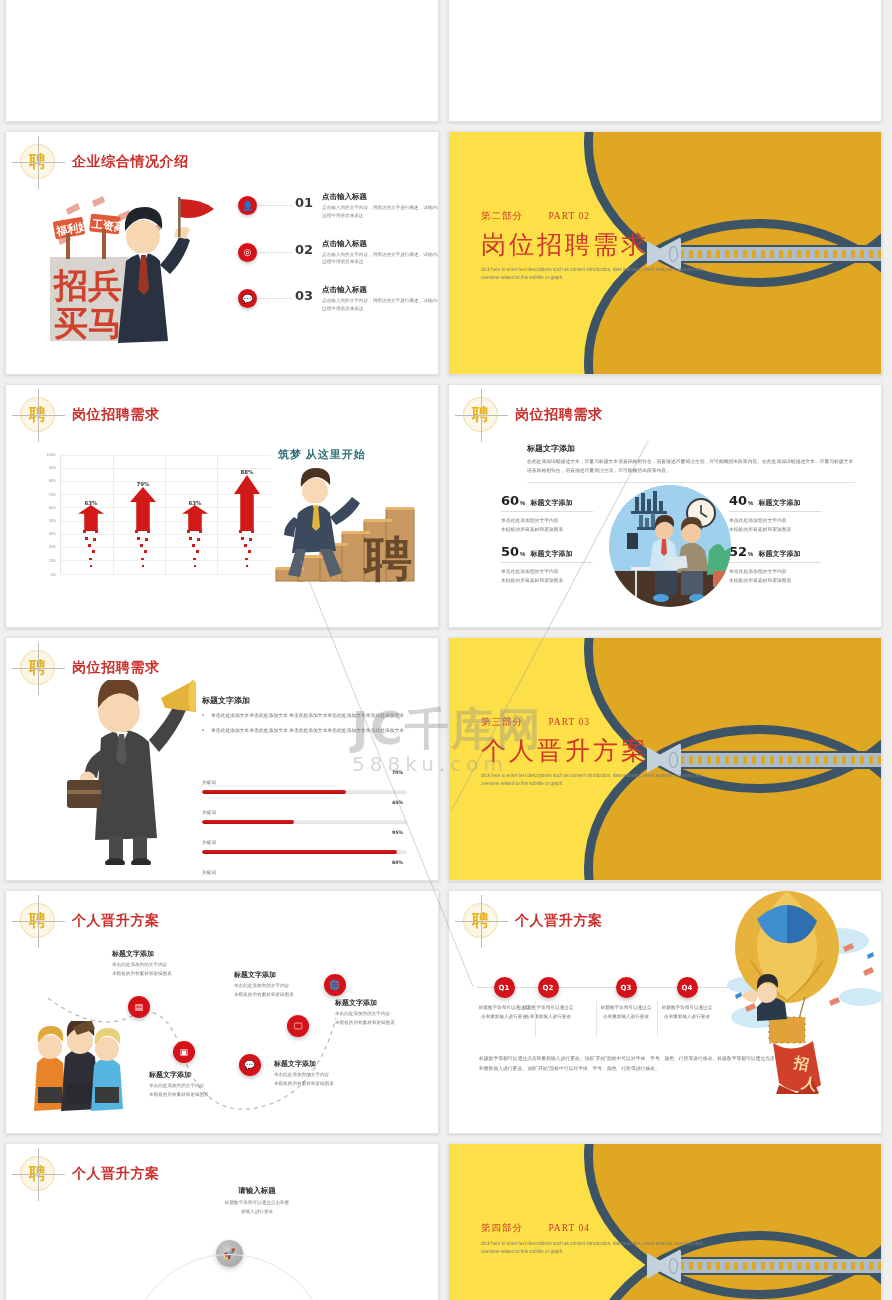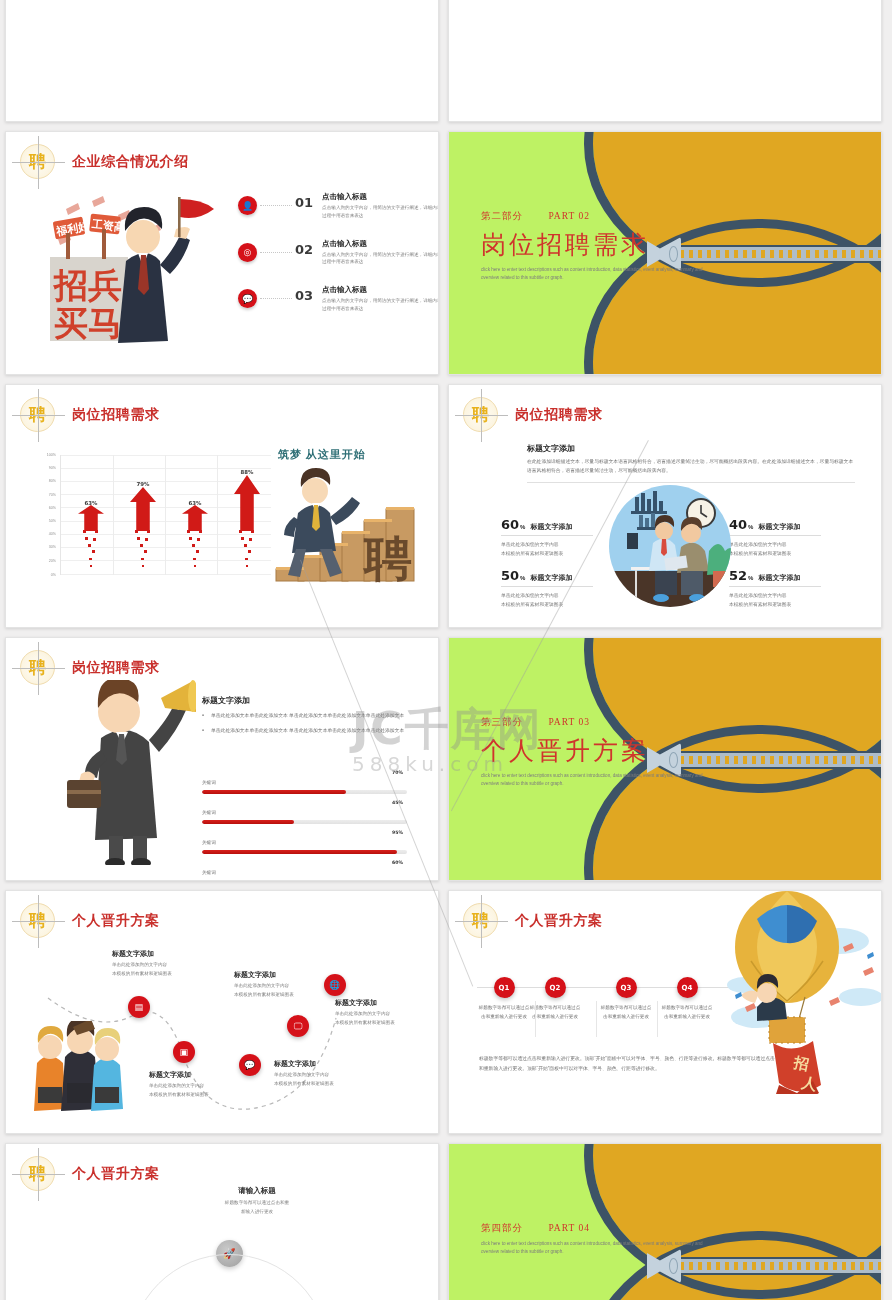--- a/index.html
+++ b/index.html
@@ -41,21 +41,21 @@
   }
   .badge::before { left:-9px; top:17px; width:53px; height:1px; }
   .badge::after  { left:17px; top:-9px; width:1px; height:53px; }
   .hdr-title {
     margin-left:17px; color:#c9302c; font-size:14px; font-weight:bold;
     font-family:"Liberation Serif", serif; letter-spacing:.6px;
   }
   .mini { font-size:4.6px; line-height:1.65; color:#7d7d7d; }
 
   
-  .zip { background:#bef264; }
+  .zip { background:#fde047; }
   .zip .yellow-tl, .zip .yellow-bl {
     position:absolute; background:#e0a722; border-radius:50%;
   }
   .zip .yellow-tl { width:330px; height:268px; right:-42px; top:-122px; }
   .zip .yellow-bl { width:330px; height:268px; right:-42px; bottom:-122px; }
   .zip .navy-tl, .zip .navy-bl {
     position:absolute; border:9px solid #3d5366; border-radius:50%;
     width:348px; height:286px; right:-51px;
   }
   .zip .navy-tl { top:-131px; }
@@ -123,21 +123,21 @@
   .chart-side-title {
     position:absolute; left:272px; top:62px; font-size:11px; font-weight:bold;
     color:#2f6f76; font-family:"Liberation Serif", serif; letter-spacing:1px;
   }
 
   
   .lead { position:absolute; left:78px; top:58px; width:328px; }
   .lead .t { font-size:8px; font-weight:bold; color:#2c2c2c; font-family:"Liberation Serif",serif;}
   .lead .d { font-size:4.8px; line-height:1.85; color:#6f6f6f; margin-top:4px; }
   .lead .rule { border-bottom:1px solid #e0e0e0; margin-top:6px; }
-  .pct-block { position:absolute; width:92px;margin-top:24px; }
+  .pct-block { position:absolute; width:92px; }
   .pct-block .hd { display:flex; align-items:baseline; border-bottom:1px solid #dcdcdc; padding-bottom:3px;}
   .pct-block .n { font-size:13px; font-weight:bold; color:#1f1f1f; font-family:"DejaVu Sans",sans-serif;}
   .pct-block .u { font-size:6px; font-weight:bold; color:#1f1f1f; margin-left:1px;}
   .pct-block .h { font-size:7px; font-weight:bold; color:#2c2c2c; margin-left:5px; font-family:"Liberation Serif",serif;}
   .pct-block .d { font-size:4.8px; color:#777; line-height:1.9; margin-top:4px;}
 
   
   .bullets { position:absolute; left:196px; top:57px; width:205px; }
   .bullets .t { font-size:8px; font-weight:bold; color:#2c2c2c; font-family:"Liberation Serif",serif;}
   .bullets li { list-style:none; font-size:4.8px; line-height:1.85; color:#6f6f6f; margin-top:6px; padding-left:9px; position:relative;}
@@ -671,21 +671,21 @@
         <span class="glyph">聘</span>
       </div>
       <div class="hdr-title">个人晋升方案</div>
     </div>
 
     <div class="qline"></div>
     <div class="qitem" style="left:24px; top:86px;">
       <div class="dot">Q1</div>
       <div class="d">标题数字等都可以通过点击和重新输入进行更改</div>
     </div>
-    <div class="qitem" style="left:75px; top:86px;">
+    <div class="qitem" style="left:68px; top:86px;">
       <div class="dot">Q2</div>
       <div class="d">标题数字等都可以通过点击和重新输入进行更改</div>
     </div>
     <div class="qitem" style="left:146px; top:86px;">
       <div class="dot">Q3</div>
       <div class="d">标题数字等都可以通过点击和重新输入进行更改</div>
     </div>
     <div class="qitem" style="left:207px; top:86px;">
       <div class="dot">Q4</div>
       <div class="d">标题数字等都可以通过点击和重新输入进行更改</div>

